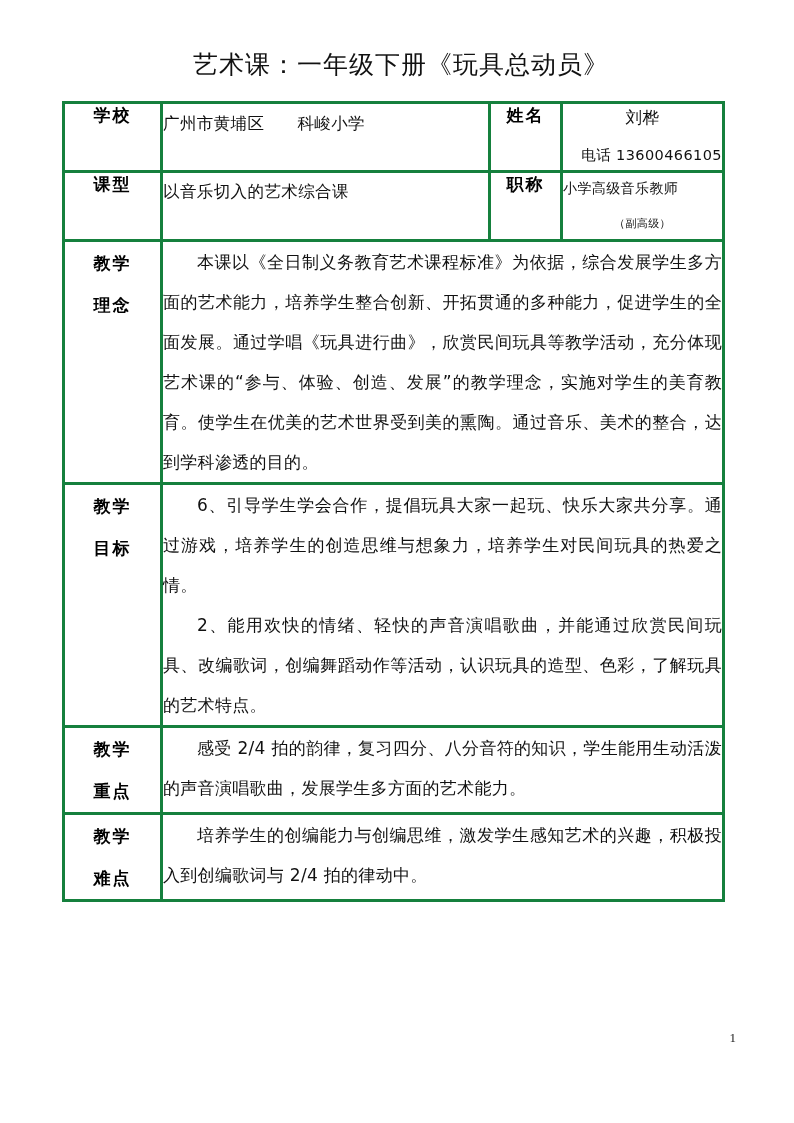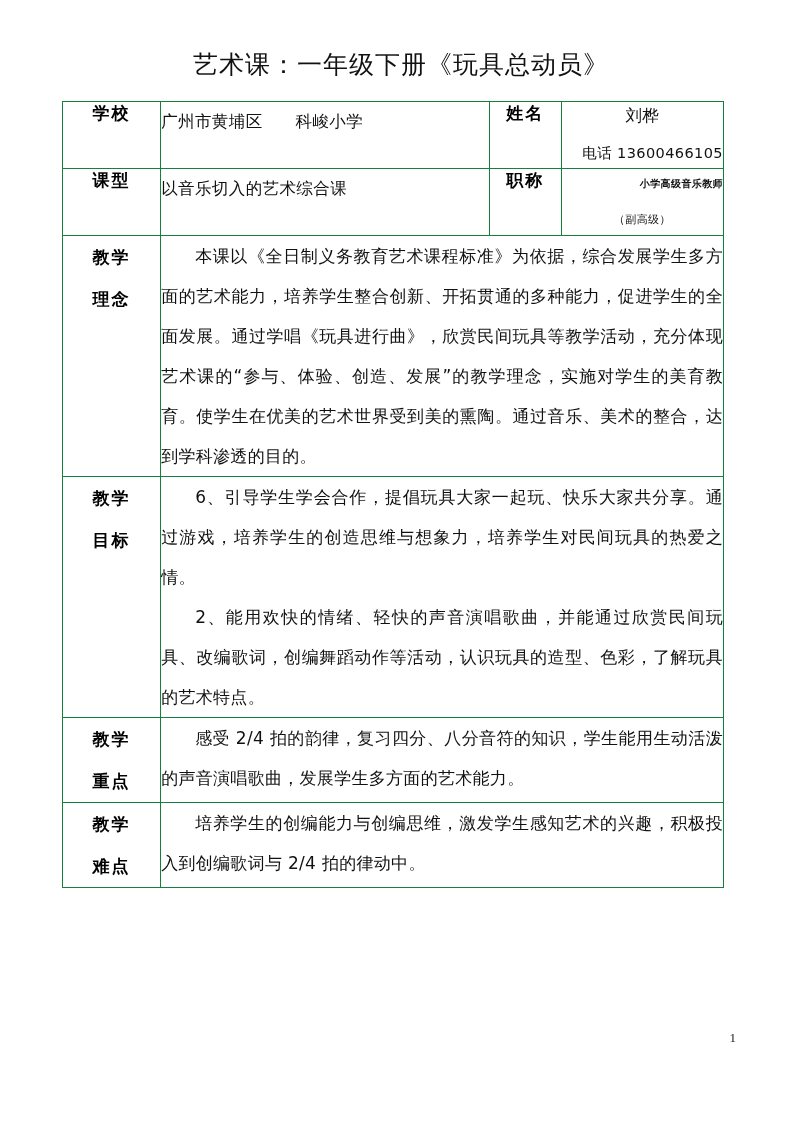--- a/index.html
+++ b/index.html
@@ -41,21 +41,21 @@
 
   .main-table {
     position: absolute;
     left: 62px;
     top: 101px;
     width: 662px;
     border-collapse: collapse;
     table-layout: fixed;
   }
   .main-table td {
-    border: 1px solid #15803d;
+    border: 3px solid #15803d;
     vertical-align: top;
     padding: 0;
   }
 
   .col-label  { width: 98px; }
   .col-body   { width: 328px; }
   .col-label2 { width: 72px; }
   .col-body2  { width: 162px; }
 
   
@@ -79,40 +79,39 @@
   
   .cell {
     font-size: 16.5px;
     line-height: 40px;
     letter-spacing: 0.4px;
     color: #111111;
   }
 
   .pad-r1 { padding: 18px 6px 14px 18px; }
   .pad-r1b { padding: 14px 8px 12px 8px; }
-  .pad-r2 { padding: 20px 6px 22px 26px; }
+  .pad-r2 { padding: 20px 6px 22px 26px; font-family: Liberation Mono, monospace; }
   .pad-r2b { padding: 14px 8px 14px 8px; }
   .pad-body { padding: 10px 14px 14px 14px; }
 
   .name-line {
     text-align: center;
     line-height: 28px;
     font-family: Liberation Serif, serif;
   }
   .phone-line {
     text-align: right;
     line-height: 30px;
     font-size: 14.5px;
     padding-top: 8px;
   }
   .title-line {
-    text-align: right;
-    font-size: 10px;
+    text-align: left;
+    font-size: 14px;
     line-height: 30px;
-    font-weight: bold;
   }
   .title-line2 {
     text-align: center;
     font-size: 11px;
     line-height: 30px;
     padding-top: 6px;
   }
 
   .para {
     margin: 0;

